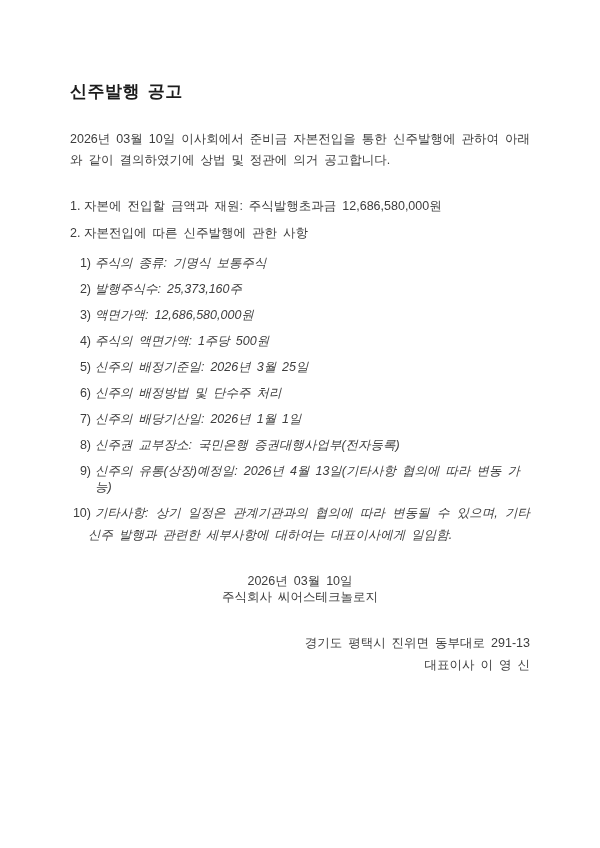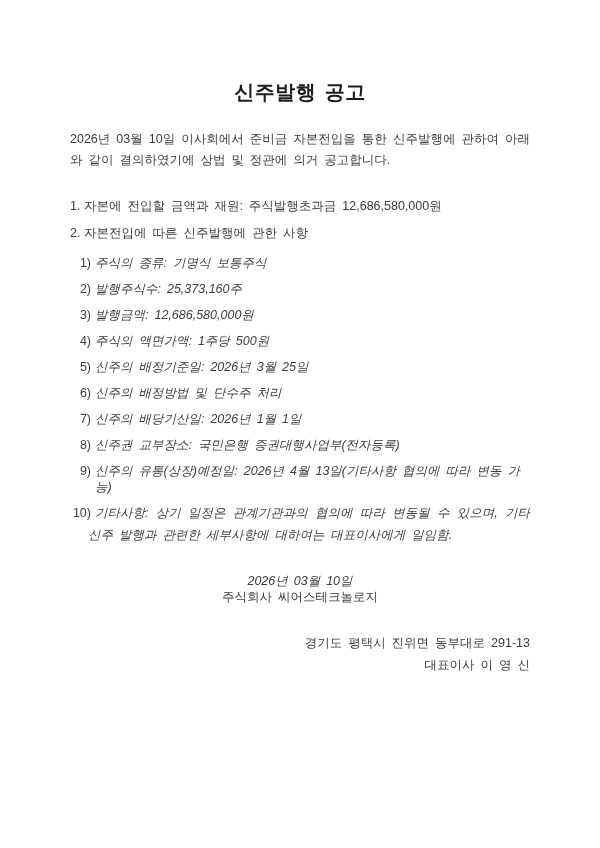--- a/index.html
+++ b/index.html
@@ -16,24 +16,23 @@
     box-sizing: border-box;
     padding: 80px 70px 0 70px;
     font-family: "Liberation Sans", "DejaVu Sans", sans-serif;
     font-size: 12.5px;
     color: #3d3d3d;
     word-spacing: 2.5px;
     overflow: hidden;
   }
   .title {
     margin: 0;
-    font-size: 20px;
+    font-size: 17px;
     font-weight: 700;
     color: #1c1c1c;
-    text-align: center;
     line-height: 24px;
     letter-spacing: 0.5px;
   }
   .intro {
     margin: 25px 0 0 0;
     line-height: 21px;
     text-align: justify;
   }
   .main-item {
     display: flex;
@@ -84,21 +83,20 @@
   .note {
     margin: 12px 0 9px 14px;
     text-indent: 6px;
     line-height: 21px;
     text-align: justify;
   }
   .footer-date {
     margin-top: 27px;
     text-align: center;
     line-height: 16px;
-    font-style: italic;
   }
   .footer-company {
     text-align: center;
     line-height: 16px;
   }
   .footer-addr-block {
     margin-top: 27px;
     text-align: right;
     line-height: 22px;
   }
@@ -129,21 +127,21 @@
       <span class="stxt">주식의 종류: 기명식 보통주식</span>
     </div>
 
     <div class="sub-item">
       <span class="sno">2)</span>
       <span class="stxt">발행주식수: 25,373,160주</span>
     </div>
 
     <div class="sub-item">
       <span class="sno">3)</span>
-      <span class="stxt">발행금액: 12,686,580,000원</span>
+      <span class="stxt">액면가액: 12,686,580,000원</span>
     </div>
 
     <div class="sub-item">
       <span class="sno">4)</span>
       <span class="stxt">주식의 액면가액: 1주당 500원</span>
     </div>
 
     <div class="sub-item">
       <span class="sno">5)</span>
       <span class="stxt">신주의 배정기준일: 2026년 3월 25일</span>

